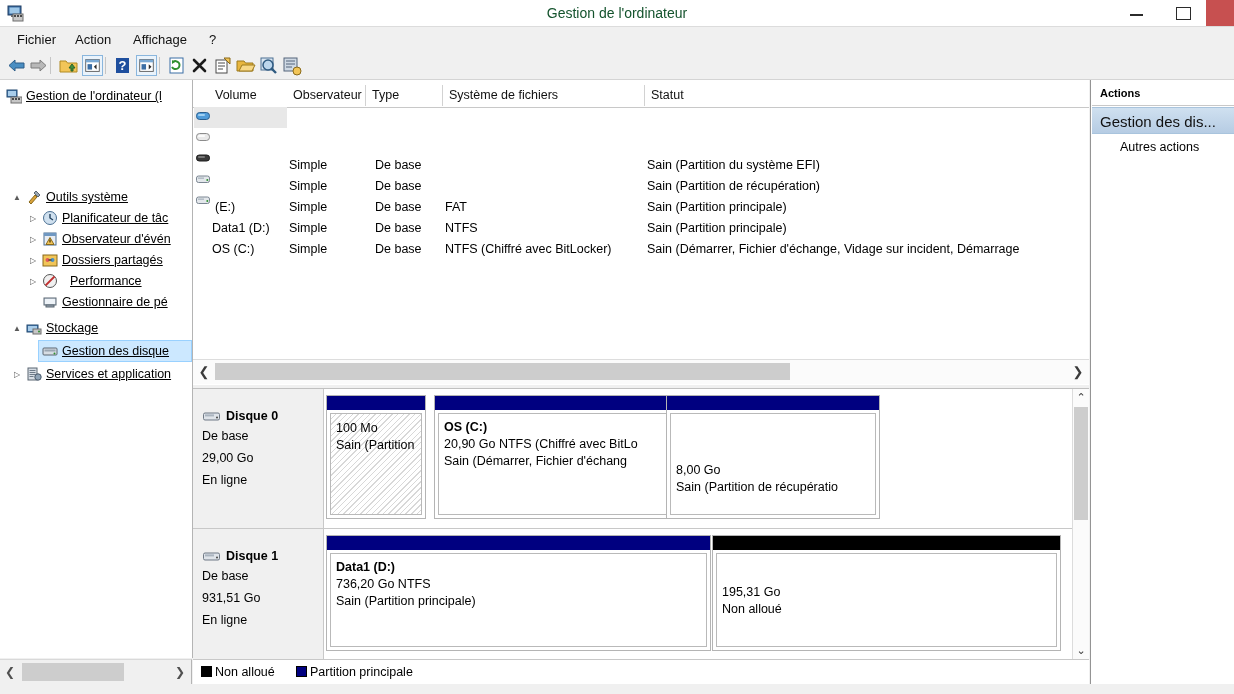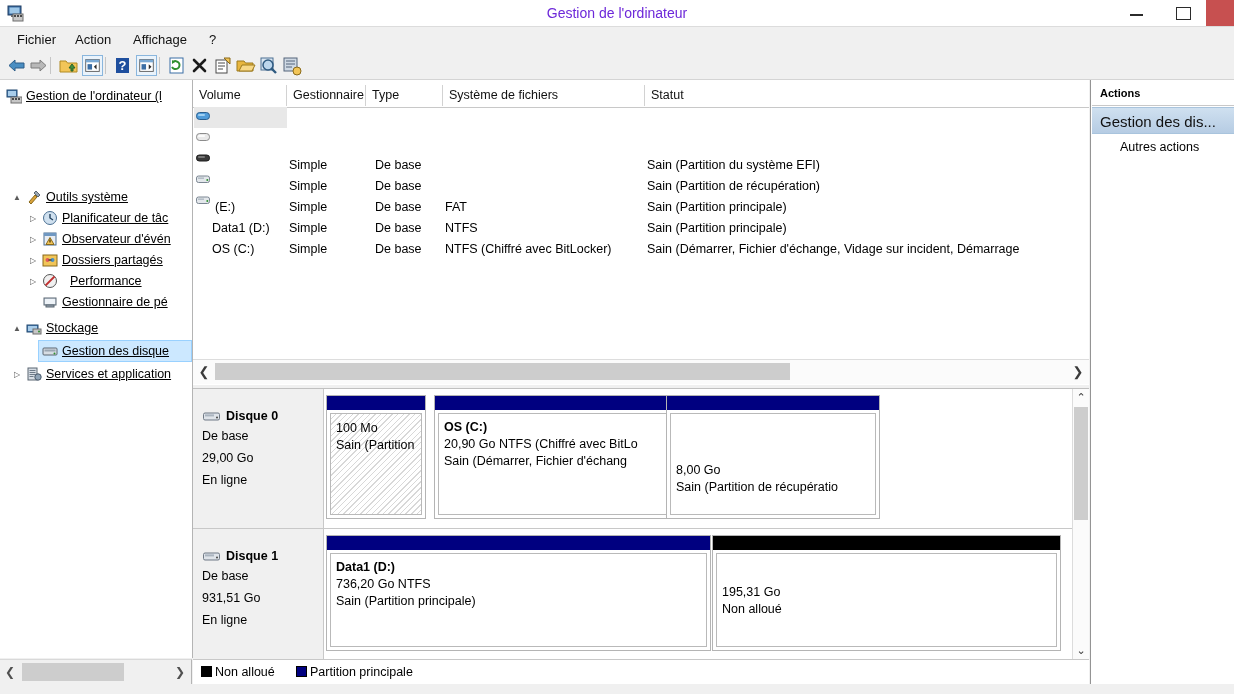--- a/index.html
+++ b/index.html
@@ -7,21 +7,21 @@
     width:1234px;height:694px;overflow:hidden;
     font-family:"Liberation Sans", sans-serif;
     font-size:12.5px;color:#000;background:#f0f0f0;
     -webkit-font-smoothing:antialiased;
   }
   .app{position:relative;width:1234px;height:694px;background:#f0f0f0;}
 
   
   .titlebar{position:absolute;left:0;top:0;width:1234px;height:26px;background:#ffffff;border-bottom:1px solid #dcdcdc;}
   .title-ico{position:absolute;left:6px;top:3px;width:20px;height:20px;}
-  .title-text{position:absolute;left:0;top:0;width:1234px;height:26px;line-height:26px;text-align:center;font-size:14px;color:#6d28d9;}
+  .title-text{position:absolute;left:0;top:0;width:1234px;height:26px;line-height:26px;text-align:center;font-size:14px;color:#14532d;}
   .wbtns{position:absolute;right:0;top:0;height:26px;display:flex;}
   .wbtn{width:46px;height:26px;position:relative;cursor:default;}
   .wbtn.close{width:28px;background:#c75050;}
   .wmin{position:absolute;left:16px;top:14px;width:13px;height:2px;background:#2b2b2b;}
   .wmax{position:absolute;left:16px;top:7px;width:13px;height:11px;border:1.6px solid #2b2b2b;background:transparent;}
   .wmax:after{content:"";position:absolute;left:2px;top:-4px;width:12px;height:9px;border:1.6px solid #2b2b2b;border-bottom:none;z-index:-1;}
 
   
   .menubar{position:absolute;left:0;top:27px;width:1234px;height:25px;background:#f0f0f0;border-bottom:1px solid #e2e2e2;padding-left:32px;}
   .menu-item{position:absolute;top:0;height:25px;line-height:25px;padding:0 9px;font-size:13px;color:#111;cursor:default;}
@@ -292,22 +292,22 @@
   </div>
 
   <div class="treescroll">
     <div class="hs-arrow" style="left:0">❮</div>
     <div class="hs-thumb" style="left:22px;width:102px"></div>
     <div class="hs-arrow" style="right:1px">❯</div>
   </div>
 
   <div class="listpane">
     <div class="lhead">
-      <div class="hcell" style="left:0px;width:94px">Volume</div>
-      <div class="hcell" style="left:94px;width:79px">Gestionnaire</div>
+      <div class="hcell" style="left:16px;width:94px">Volume</div>
+      <div class="hcell" style="left:94px;width:79px">Observateur</div>
       <div class="hcell" style="left:173px;width:77px">Type</div>
       <div class="hcell" style="left:250px;width:202px">Système de fichiers</div>
       <div class="hcell" style="left:452px;width:444px;border-right:none">Statut</div>
     </div>
 
     <div class="lrows">
 
       <div class="lrow" style="top:0px">
         <div class="rowsel"></div>
         <svg class="vicon" viewBox="0 0 14 11">

